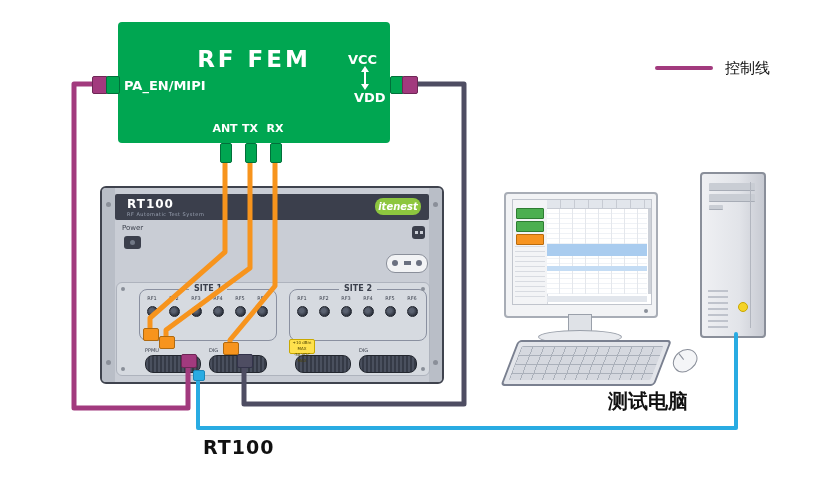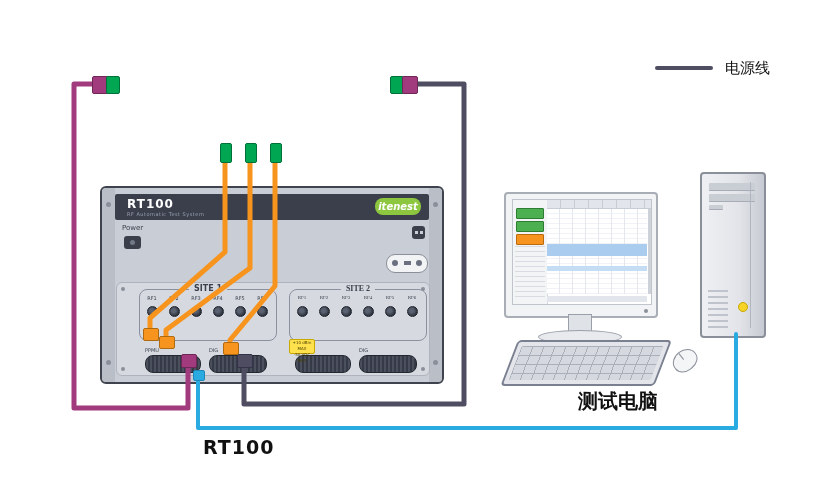--- a/index.html
+++ b/index.html
@@ -66,20 +66,34 @@
     repeating-linear-gradient(to right,transparent 0 12px,#E4E7EC 12px 13px),
     repeating-linear-gradient(to bottom,#FFFFFF 0 4px,#EFF2F6 4px 5px);}
   .scr-lines{position:absolute;left:2px;top:46px;width:30px;height:52px;background:
     repeating-linear-gradient(to bottom,#D8DBE1 0 1px,transparent 1px 5px);}
 </style>
 </head>
 <body>
 
 <div id="stage">
 
+  <div class="a fem" style="left: 118px; top: 22px; width: 272px; height: 121px; background: rgb(0, 166, 81);">
+    <div class="a fem-title" style="top:24px;left:0;">RF FEM</div>
+    <div class="a fem-small" style="left:6px;top:56px;">PA_EN/MIPI</div>
+    <div class="a fem-small" style="left:230px;top:30px;">VCC</div>
+    <div class="a fem-small" style="left:236px;top:68px;">VDD</div>
+    <svg class="a noev" style="left:240px;top:44px;" width="14" height="24">
+      <line x1="7" y1="4" x2="7" y2="20" stroke="#fff" stroke-width="2"></line>
+      <polygon points="7,0 3,6 11,6" fill="#fff"></polygon>
+      <polygon points="7,24 3,18 11,18" fill="#fff"></polygon>
+    </svg>
+    <div class="a fem-port-label" style="left:92px;top:100px;">ANT</div>
+    <div class="a fem-port-label" style="left:117px;top:100px;">TX</div>
+    <div class="a fem-port-label" style="left:142px;top:100px;">RX</div>
+  </div>
 
   <div class="a shell" style="left:100px;top:186px;width:340px;height:194px;">
     <div class="a ear" style="left:0;top:0;width:13px;height:100%;border-radius:4px 0 0 4px;"></div>
     <div class="a ear" style="right:0;top:0;width:13px;height:100%;border-radius:0 4px 4px 0;"></div>
     <div class="a screw" style="left:4px;top:14px;width:5px;height:5px;"></div>
     <div class="a screw" style="left:4px;top:172px;width:5px;height:5px;"></div>
     <div class="a screw" style="right:4px;top:14px;width:5px;height:5px;"></div>
     <div class="a screw" style="right:4px;top:172px;width:5px;height:5px;"></div>
 
     <div class="a band" style="left:13px;top:6px;width:314px;height:26px;">
@@ -118,21 +132,21 @@
         <div class="a jack" style="left:51px;top:16px;"></div>
         <div class="a jack" style="left:73px;top:16px;"></div>
         <div class="a jack" style="left:95px;top:16px;"></div>
         <div class="a jack" style="left:117px;top:16px;"></div>
       </div>
       <span class="a microlabel" style="left:28px;top:64px;">PPMU</span>
       <div class="a dsub" style="left:28px;top:72px;width:54px;height:16px;"></div>
       <span class="a microlabel" style="left:92px;top:64px;">DIG</span>
       <div class="a dsub" style="left:92px;top:72px;width:56px;height:16px;"></div>
 
-      <div class="a siteoutline" style="left:172px;top:6px;width:136px;height:50px;font-family:Liberation Serif, serif;">
+      <div class="a siteoutline" style="left:172px;top:6px;width:136px;height:50px;">
         <span class="sitelabel">SITE 2</span>
         <span class="a microlabel" style="left:4px;top:5px;width:16px;text-align:center;">RF1</span>
         <span class="a microlabel" style="left:26px;top:5px;width:16px;text-align:center;">RF2</span>
         <span class="a microlabel" style="left:48px;top:5px;width:16px;text-align:center;">RF3</span>
         <span class="a microlabel" style="left:70px;top:5px;width:16px;text-align:center;">RF4</span>
         <span class="a microlabel" style="left:92px;top:5px;width:16px;text-align:center;">RF5</span>
         <span class="a microlabel" style="left:114px;top:5px;width:16px;text-align:center;">RF6</span>
         <div class="a jack" style="left:7px;top:16px;"></div>
         <div class="a jack" style="left:29px;top:16px;"></div>
         <div class="a jack" style="left:51px;top:16px;"></div>
@@ -187,22 +201,22 @@
     <div class="a bay" style="left:7px;top:9px;width:46px;height:7px;"></div>
     <div class="a bay" style="left:7px;top:20px;width:46px;height:7px;"></div>
     <div class="a bay" style="left:7px;top:31px;width:14px;height:4px;"></div>
     <div class="a vent" style="left:6px;top:116px;width:20px;height:40px;"></div>
     <div class="a ybtn" style="left:36px;top:128px;width:8px;height:8px;"></div>
     <div class="a" style="left:48px;top:8px;width:1px;height:146px;background:#B2B6BF;"></div>
   </div>
 
   <div class="a" style="left:655px;top:61px;">
     <div class="legend-row">
-      <div class="legend-line" style="background: rgb(78, 77, 98);"></div>
-      <span class="legend-text">电源线</span>
+      <div class="legend-line" style="background: rgb(162, 58, 126);"></div>
+      <span class="legend-text">控制线</span>
     </div>
   </div>
 
   <svg class="a noev" style="left:0;top:0;z-index:5;" width="838" height="479">
     <polyline points="100,84 74,84 74,408 188,408 188,362" fill="none" stroke-width="5" stroke-linejoin="round" stroke-linecap="round" stroke="#A23A7E"></polyline>
     <polyline points="410,84 464,84 464,404 244,404 244,362" fill="none" stroke-width="5" stroke-linejoin="round" stroke-linecap="round" stroke="#4E4D62"></polyline>
     <polyline points="225,152 225,252 150,318 150,336" fill="none" stroke-width="5" stroke-linejoin="round" stroke-linecap="round" stroke="#F7941D"></polyline>
     <polyline points="250,152 250,268 166,330 166,344" fill="none" stroke-width="5" stroke-linejoin="round" stroke-linecap="round" stroke="#F7941D"></polyline>
     <polyline points="275,152 275,286 230,340 230,350" fill="none" stroke-width="5" stroke-linejoin="round" stroke-linecap="round" stroke="#F7941D"></polyline>
     <polyline points="198,376 198,428 736,428 736,334" fill="none" stroke-width="4" stroke-linejoin="round" stroke-linecap="round" stroke="#29ABE2"></polyline>
@@ -216,16 +230,16 @@
   <div class="a plug" style="left: 245px; top: 143px; width: 10px; height: 18px; z-index: 6; border: 1px solid rgb(0, 112, 58); background: rgb(0, 166, 81);"></div>
   <div class="a plug" style="left: 270px; top: 143px; width: 10px; height: 18px; z-index: 6; border: 1px solid rgb(0, 112, 58); background: rgb(0, 166, 81);"></div>
 
   <div class="a head" style="left: 143px; top: 328px; width: 14px; height: 11px; z-index: 6; border: 1px solid rgb(176, 106, 16); background: rgb(247, 148, 29);"></div>
   <div class="a head" style="left: 159px; top: 336px; width: 14px; height: 11px; z-index: 6; border: 1px solid rgb(176, 106, 16); background: rgb(247, 148, 29);"></div>
   <div class="a head" style="left: 223px; top: 342px; width: 14px; height: 11px; z-index: 6; border: 1px solid rgb(176, 106, 16); background: rgb(247, 148, 29);"></div>
   <div class="a head" style="left: 181px; top: 354px; width: 14px; height: 12px; z-index: 6; border: 1px solid rgb(110, 39, 86); background: rgb(162, 58, 126);"></div>
   <div class="a head" style="left: 237px; top: 354px; width: 14px; height: 12px; z-index: 6; border: 1px solid rgb(51, 51, 74); background: rgb(78, 77, 98);"></div>
   <div class="a head" style="left: 193px; top: 370px; width: 10px; height: 9px; z-index: 6; border: 1px solid rgb(28, 134, 184); background: rgb(41, 171, 226);"></div>
 
-  <div class="a caption" style="left:548px;top:388px;width:140px;text-align:center;font-size:20px;z-index:7;">测试电脑</div>
+  <div class="a caption" style="left:548px;top:388px;width:140px;text-align:right;font-size:20px;z-index:7;">测试电脑</div>
   <div class="a caption" style="left:203px;top:436px;font-size:19px;letter-spacing:1px;z-index:7;">RT100</div>
 
 </div>
 
 </body></html>

